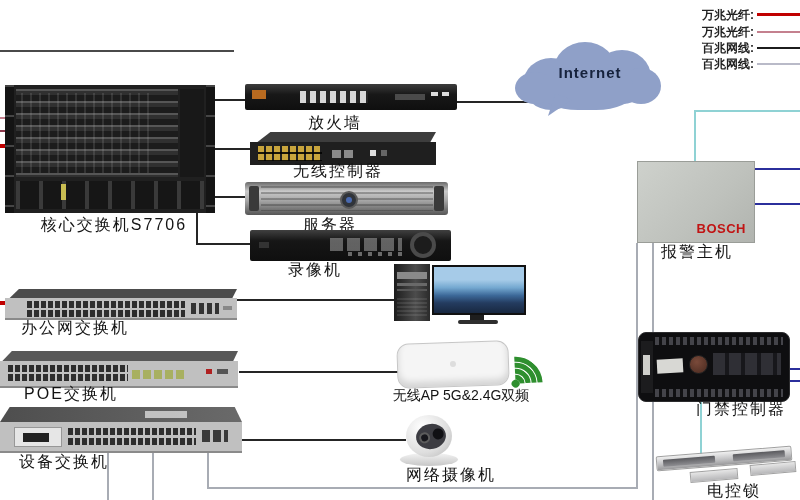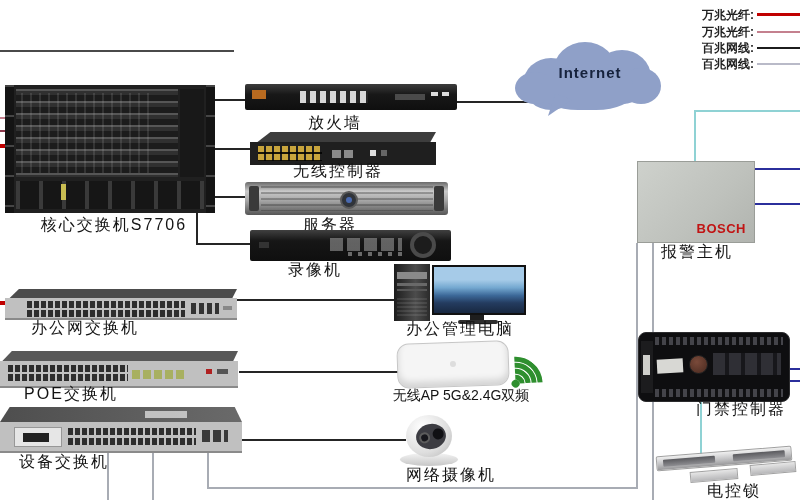--- a/index.html
+++ b/index.html
@@ -279,34 +279,33 @@
 
   <div class="osw">
     <div class="swtop"></div>
     <div class="swface">
       <div class="prow" style="left:22px;top:3px;width:158px;"></div>
       <div class="prow" style="left:22px;top:12px;width:158px;"></div>
       <div class="sfpz"></div>
       <div class="dot"></div>
     </div>
   </div>
-  <div class="lbl" style="left:10px;top:318px;width:150px;">办公网交换机</div>
+  <div class="lbl" style="left:0;top:318px;width:150px;">办公网交换机</div>
 
   <div class="tower">
     <div class="b1"></div>
     <div class="b2"></div>
     <div class="b3"></div>
     <div class="grill"></div>
   </div>
   <div class="monitor">
     <div class="scr"></div>
   </div>
   <div class="mstand"></div>
   <div class="mbase"></div>
-  <div class="lbl" style="left:390px;top:319px;width:140px;">办公管理电脑</div>
 
   <div class="poe">
     <div class="swtop"></div>
     <div class="swface">
       <div class="prow" style="left:8px;top:4px;width:120px;"></div>
       <div class="prow" style="left:8px;top:13px;width:120px;"></div>
       <div class="sfpz"></div>
       <div class="rdot"></div>
       <div class="dash"></div>
     </div>

